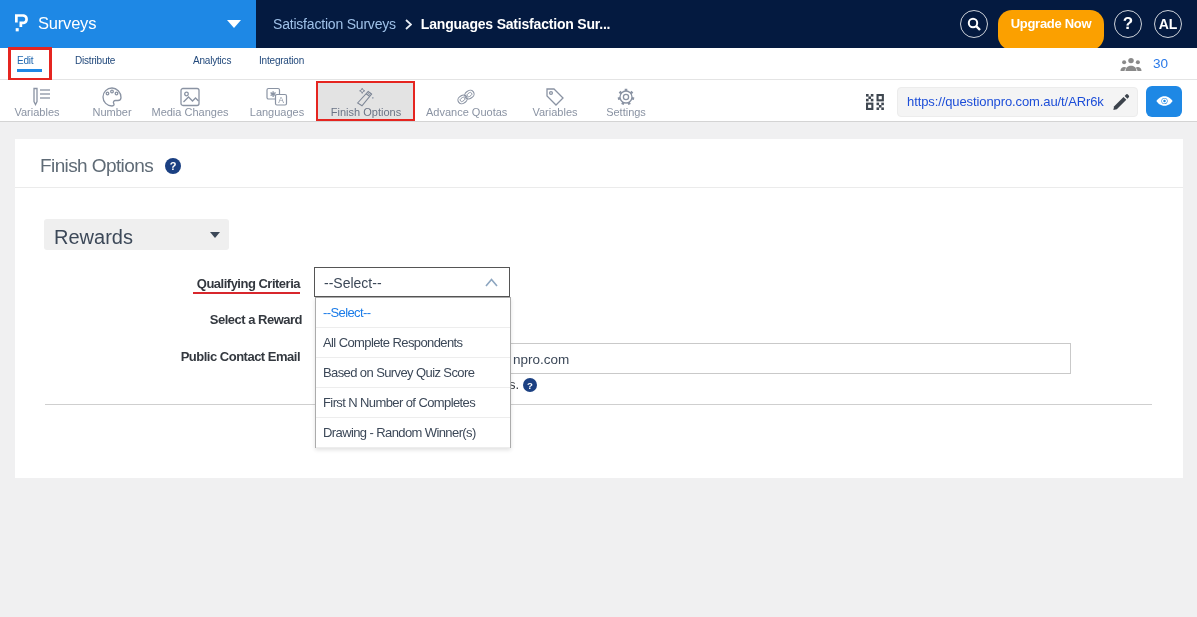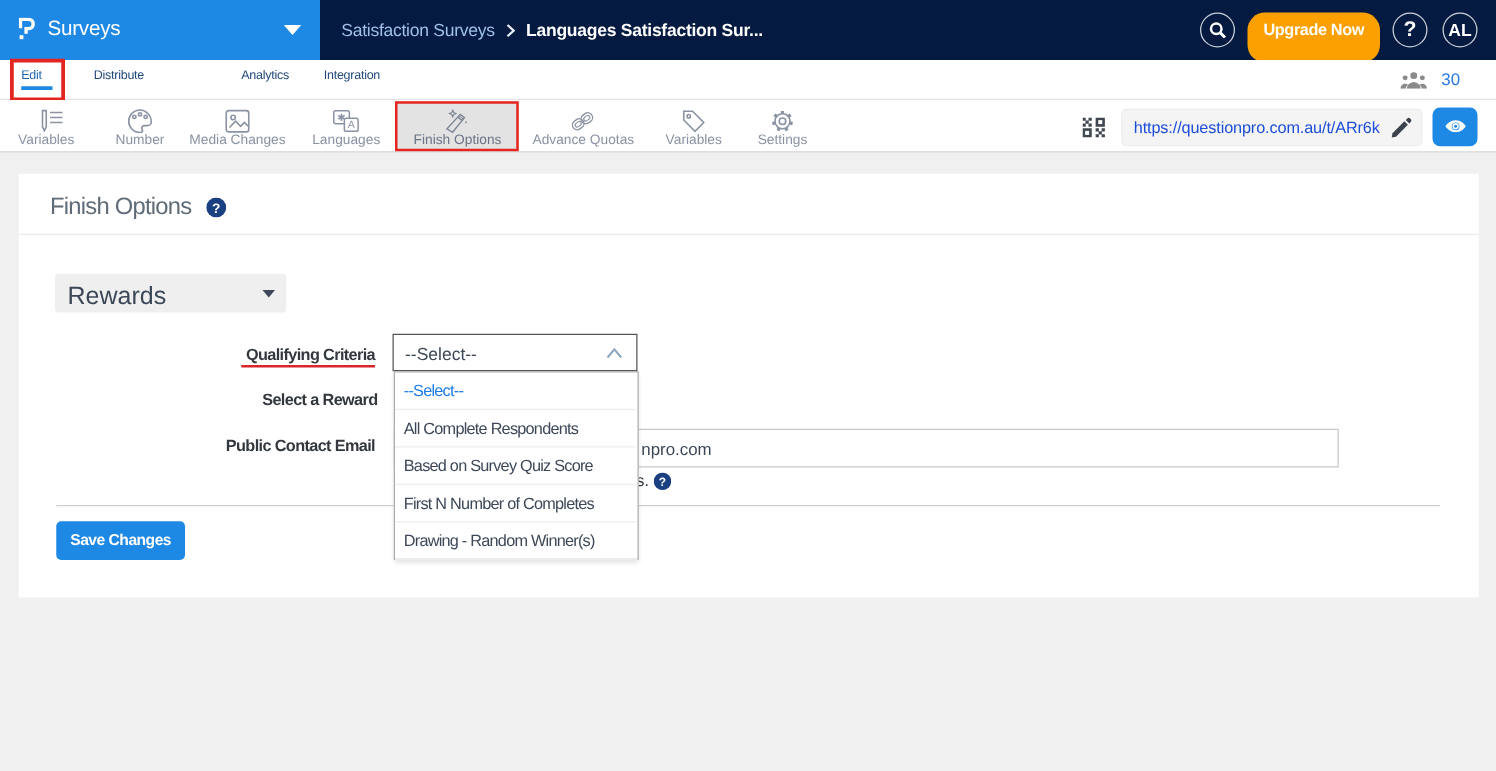--- a/index.html
+++ b/index.html
@@ -241,21 +241,20 @@
   <div class="flabel" id="lab2">Select a Reward</div>
   <div class="flabel" id="lab3">Public Contact Email</div>
   <div id="emailbox">
       <div class="v">npro.com</div>
     </div>
   <div id="helper">s. <svg width="14" height="14" viewBox="0 0 16 16" style="vertical-align:-3px">
         <circle cx="8" cy="8" r="8" fill="#1b4082"></circle>
         <text x="8" y="12" font-size="11" font-weight="bold" fill="#fff" text-anchor="middle" font-family="Liberation Sans,sans-serif">?</text>
       </svg></div>
   <div id="divider2"></div>
-  <div id="savebtn">Save Changes</div>
 </div>
 
 <div id="selbox">
   <div class="t">--Select--</div>
   <svg width="13" height="9" viewBox="0 0 13 9" style="position:absolute; right:11px; top:10px;">
     <path d="M1 8 L6.5 1.5 L12 8" fill="none" stroke="#8da6c0" stroke-width="1.6"></path>
   </svg>
 </div>
 <div id="menu">
   <div class="mi first" style="top:0;">--Select--</div>

